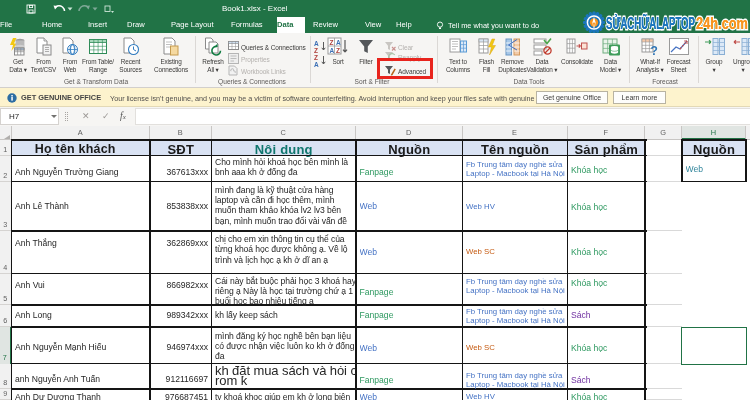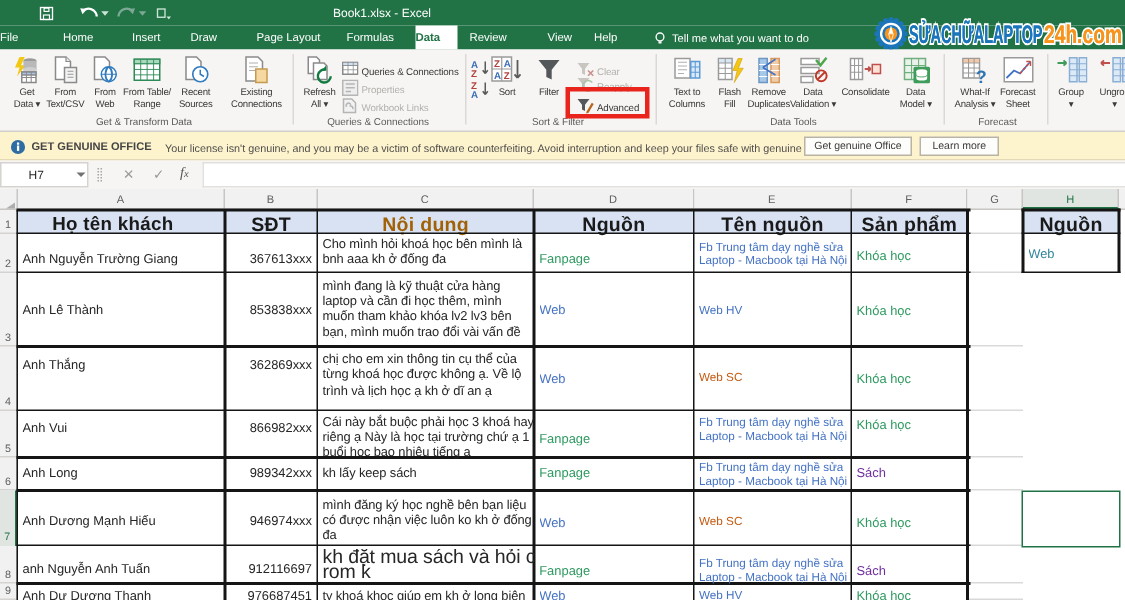--- a/index.html
+++ b/index.html
@@ -330,21 +330,21 @@
 <circle cx="5" cy="5" r="4.7" fill="#2d6da3"></circle>
 <rect x="4.3" y="4" width="1.5" height="3.6" fill="#fff"></rect>
     <rect x="4.3" y="2" width="1.5" height="1.5" fill="#fff"></rect>
 </svg>
 <div class="abs" style="left:21px;top:93px;font-size:7.4px;font-weight:bold;color:#444">GET GENUINE OFFICE</div>
 <div class="abs" style="left:110px;top:93.5px;font-size:7.2px;color:#514f4d">Your license isn't genuine, and you may be a victim of software counterfeiting. Avoid interruption and keep your files safe with genuine Office today.</div>
 <div class="msgbtn" style="left:536px;width:72px">Get genuine Office</div>
 <div class="msgbtn" style="left:613px;width:53px">Learn more</div>
 <div class="fbar"></div>
 <div class="abs" style="left:0px;top:108px;width:59px;height:16.5px;background:#fff;border:1px solid #d5d2cf"></div>
-<div class="abs" style="left:19px;top:112px;font-size:8px;color:#262626">H7</div>
+<div class="abs" style="left:9px;top:112px;font-size:8px;color:#262626">H7</div>
 <div class="abs" style="left:51px;top:115px;width:0;height:0;border-left:3px solid transparent;border-right:3px solid transparent;border-top:3.5px solid #737270"></div>
 <div class="abs" style="left:65px;top:112px;width:3px;height:9px;border-left:1px dotted #a8a5a2;border-right:1px dotted #a8a5a2"></div>
 <div class="abs" style="left:82px;top:111px;font-size:9px;color:#9c9996">✕</div>
 <div class="abs" style="left:102px;top:111px;font-size:9px;color:#9c9996">✓</div>
 <div class="abs" style="left:120px;top:110.5px;font-size:9.5px;font-style:italic;color:#555;font-family:'Liberation Serif',serif">f<span style="font-size:7px">x</span></div>
 <div class="abs" style="left:135px;top:108px;width:615px;height:16.5px;background:#fff;border:1px solid #e2e0dd;border-right:0"></div>
 <div class="grid"></div>
 <div class="hdr" style="left:0;top:126px;width:11.5px;height:13.5px;border-right:1px solid #c8c6c4;border-bottom:1px solid #c8c6c4"></div>
 <div class="abs" style="left:3.5px;top:135px;width:0;height:0;border-left:6px solid transparent;border-bottom:4px solid #b0aeac"></div>
 <div class="hdr" style="left:11.5px;top:126px;width:138.5px;height:13.5px;line-height:13.5px;border-right:1px solid #c8c6c4;border-bottom:1px solid #c8c6c4">A</div>
@@ -404,21 +404,21 @@
 <div class="thin" style="left:681.5px;top:140px;width:1px;height:16px"></div>
 <div class="abs" style="left:11.5px;top:140px;width:138.5px;height:15.5px;background:#d9e2f3"></div>
 <div class="abs" style="left:150px;top:140px;width:61.5px;height:15.5px;background:#d9e2f3"></div>
 <div class="abs" style="left:211.5px;top:140px;width:144.5px;height:15.5px;background:#d9e2f3"></div>
 <div class="abs" style="left:356px;top:140px;width:106.5px;height:15.5px;background:#d9e2f3"></div>
 <div class="abs" style="left:462.5px;top:140px;width:105px;height:15.5px;background:#d9e2f3"></div>
 <div class="abs" style="left:567.5px;top:140px;width:77.5px;height:15.5px;background:#d9e2f3"></div>
 <div class="abs" style="left:682px;top:140px;width:64px;height:15.5px;background:#d9e2f3"></div>
 <div class="abs" style="left:6px;top:141.5px;width:138.5px;text-align:center;font-size:12.5px;letter-spacing:0.2px;font-weight:bold;color:#1a1a1a;white-space:nowrap">Họ tên khách</div>
 <div class="abs" style="left:150px;top:141.5px;width:61.5px;text-align:center;font-size:13px;letter-spacing:0.2px;font-weight:bold;color:#1a1a1a;white-space:nowrap">SĐT</div>
-<div class="abs" style="left:211.5px;top:141.5px;width:144.5px;text-align:center;font-size:13px;letter-spacing:0.2px;font-weight:bold;color:#a16207;white-space:nowrap">Nội dung</div>
+<div class="abs" style="left:211.5px;top:141.5px;width:144.5px;text-align:center;font-size:13px;letter-spacing:0.2px;font-weight:bold;color:#0f766e;white-space:nowrap">Nội dung</div>
 <div class="abs" style="left:356px;top:141.5px;width:106.5px;text-align:center;font-size:13px;letter-spacing:0.2px;font-weight:bold;color:#1a1a1a;white-space:nowrap">Nguồn</div>
 <div class="abs" style="left:462.5px;top:141.5px;width:105px;text-align:center;font-size:13px;letter-spacing:0.2px;font-weight:bold;color:#1a1a1a;white-space:nowrap">Tên nguồn</div>
 <div class="abs" style="left:567.5px;top:141.5px;width:77.5px;text-align:center;font-size:13px;letter-spacing:0.2px;font-weight:bold;color:#1a1a1a;white-space:nowrap">Sản phẩm</div>
 <div class="abs" style="left:682px;top:141.5px;width:64px;text-align:center;font-size:13px;letter-spacing:0.2px;font-weight:bold;color:#1a1a1a;white-space:nowrap">Nguồn</div>
 <div class="ln" style="left:10.6px;top:139.5px;width:1.8px;height:260.5px"></div>
 <div class="ln" style="left:149.1px;top:139.5px;width:1.8px;height:260.5px"></div>
 <div class="ln" style="left:210.6px;top:139.5px;width:1.8px;height:260.5px"></div>
 <div class="ln" style="left:355.1px;top:139.5px;width:1.8px;height:260.5px"></div>
 <div class="ln" style="left:461.6px;top:139.5px;width:1.8px;height:260.5px"></div>
 <div class="ln" style="left:566.6px;top:139.5px;width:1.8px;height:260.5px"></div>
@@ -462,21 +462,21 @@
 <div class="cell" style="left:215px;top:275.5px;width:140.5px;font-size:8.6px;line-height:10.4px;color:#262626;letter-spacing:-0.08px;">Cái này bắt buộc phải học 3 khoá hay<br>riêng ạ Này là học tại trường chứ ạ 1<br>buổi học bao nhiêu tiếng a</div>
 <div class="cell" style="left:359.5px;top:286.5px;width:99.5px;font-size:8.6px;line-height:10.4px;color:#2E9960;">Fanpage</div>
 <div class="cell" style="left:466px;top:276.5px;width:101px;font-size:7.8px;line-height:9.3px;color:#4472C4;">Fb Trung tâm dạy nghề sửa<br>Laptop - Macbook tại Hà Nội</div>
 <div class="cell" style="left:571px;top:277.5px;width:70.5px;font-size:8.6px;line-height:10.4px;color:#2E9960;">Khóa học</div>
 <div class="cell" style="left:15px;top:309.5px;width:131.5px;font-size:8.6px;line-height:10.4px;color:#262626;">Anh Long</div>
 <div class="cell" style="left:153.5px;top:309.5px;width:54.5px;font-size:8.6px;line-height:10.4px;color:#262626;text-align:right;">989342xxx</div>
 <div class="cell" style="left:215px;top:309.5px;width:140.5px;font-size:8.6px;line-height:10.4px;color:#262626;letter-spacing:-0.08px;">kh lấy keep sách</div>
 <div class="cell" style="left:359.5px;top:310px;width:99.5px;font-size:8.6px;line-height:10.4px;color:#2E9960;">Fanpage</div>
 <div class="cell" style="left:466px;top:306.5px;width:101px;font-size:7.8px;line-height:9.3px;color:#4472C4;">Fb Trung tâm dạy nghề sửa<br>Laptop - Macbook tại Hà Nội</div>
 <div class="cell" style="left:571px;top:310px;width:70.5px;font-size:8.6px;line-height:10.4px;color:#7030A0;">Sách</div>
-<div class="cell" style="left:15px;top:341.5px;width:131.5px;font-size:8.6px;line-height:10.4px;color:#262626;">Anh Dương Mạnh Hiếu</div>
+<div class="cell" style="left:15px;top:341.5px;width:131.5px;font-size:8.6px;line-height:10.4px;color:#262626;">Anh Nguyễn Mạnh Hiếu</div>
 <div class="cell" style="left:153.5px;top:341.5px;width:54.5px;font-size:8.6px;line-height:10.4px;color:#262626;text-align:right;">946974xxx</div>
 <div class="cell" style="left:215px;top:330.5px;width:140.5px;font-size:8.6px;line-height:10.4px;color:#262626;letter-spacing:-0.08px;">mình đăng ký học nghề bên bạn liệu<br>có được nhận việc luôn ko kh ở đống<br>đa</div>
 <div class="cell" style="left:359.5px;top:342.5px;width:99.5px;font-size:8.6px;line-height:10.4px;color:#4472C4;">Web</div>
 <div class="cell" style="left:466px;top:342.5px;width:101px;font-size:7.8px;line-height:10.4px;color:#C55A11;">Web SC</div>
 <div class="cell" style="left:571px;top:342.5px;width:70.5px;font-size:8.6px;line-height:10.4px;color:#2E9960;">Khóa học</div>
 <div class="cell" style="left:15px;top:373.5px;width:131.5px;font-size:8.6px;line-height:10.4px;color:#262626;">anh Nguyễn Anh Tuấn</div>
 <div class="cell" style="left:153.5px;top:373.5px;width:54.5px;font-size:8.6px;line-height:10.4px;color:#262626;text-align:right;">912116697</div>
 <div class="cell" style="left:215px;top:366px;width:140.5px;font-size:13px;line-height:10.4px;color:#262626;letter-spacing:-0.08px;">kh đặt mua sách và hỏi có máy nạp<br>rom k</div>
 <div class="cell" style="left:359.5px;top:374.5px;width:99.5px;font-size:8.6px;line-height:10.4px;color:#2E9960;">Fanpage</div>
 <div class="cell" style="left:466px;top:371px;width:101px;font-size:7.8px;line-height:9.3px;color:#4472C4;">Fb Trung tâm dạy nghề sửa<br>Laptop - Macbook tại Hà Nội</div>

